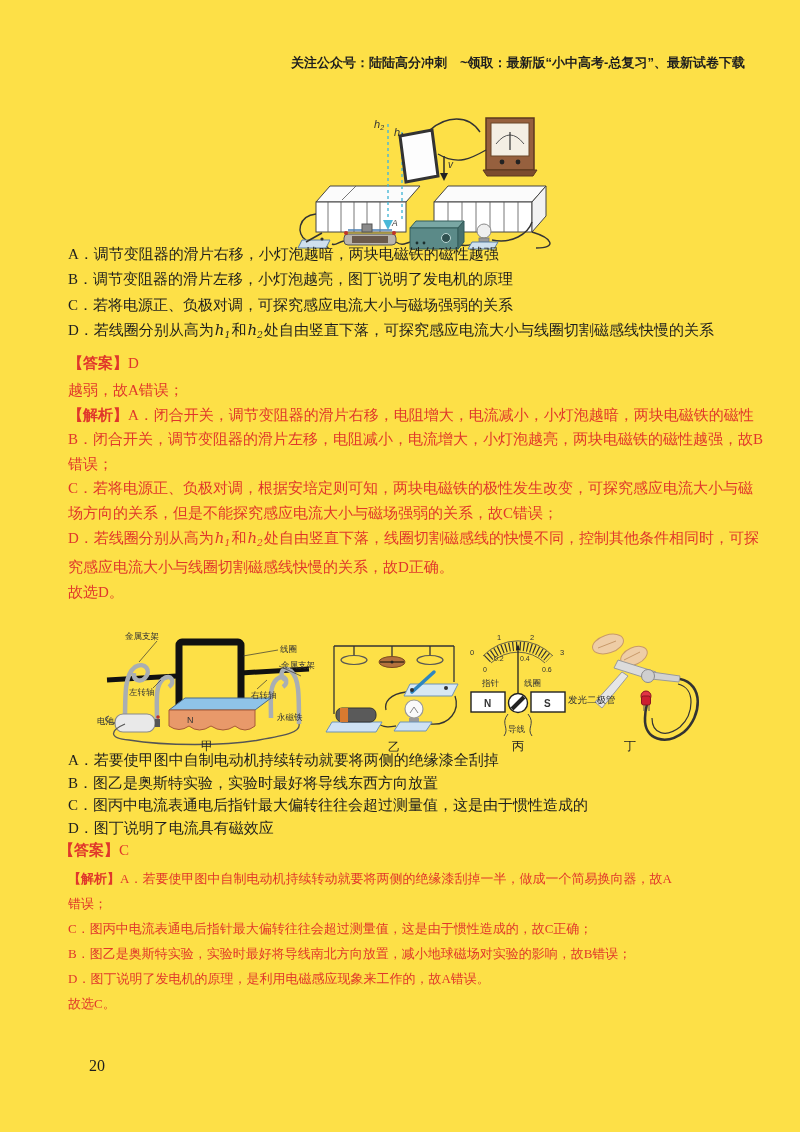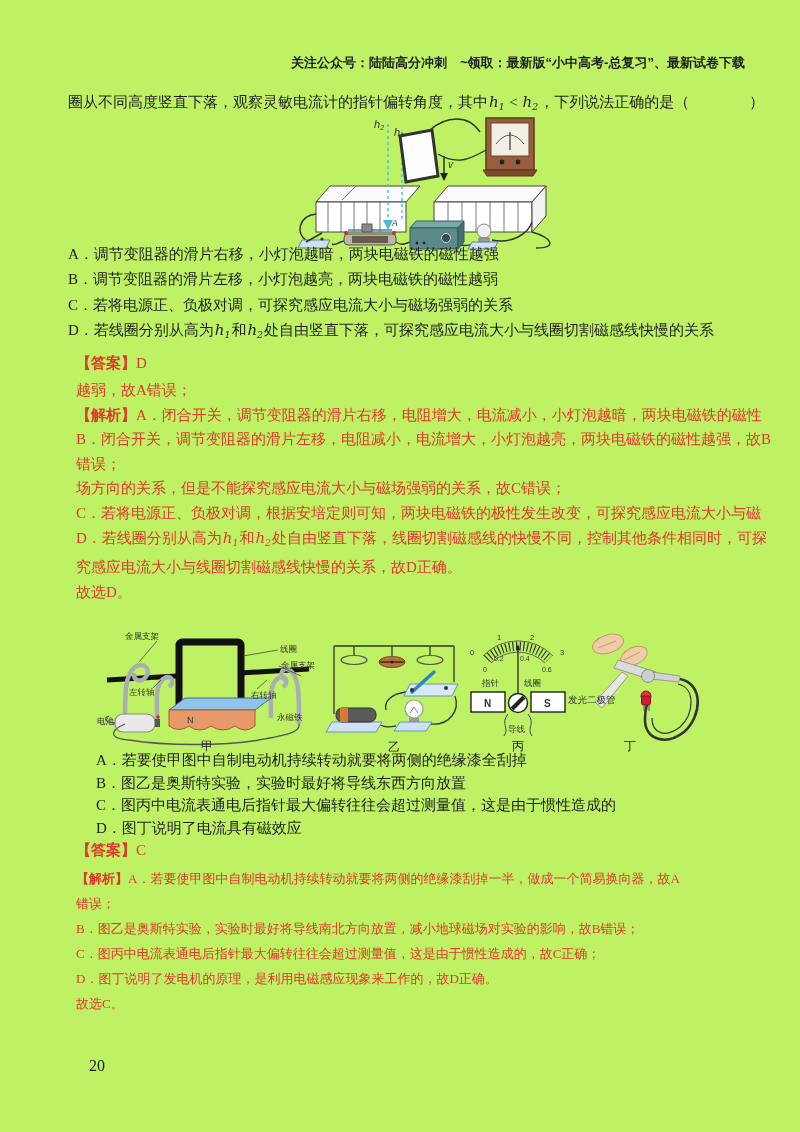--- a/index.html
+++ b/index.html
@@ -1,48 +1,47 @@
 <!DOCTYPE html>
 <html><head>
 <meta charset="utf-8">
 <style>
   html,body{margin:0;padding:0;background:#ffffff;}
-  #page{position:relative;width:800px;height:1132px;background:#bef264;overflow:hidden;
+  #page{position:relative;width:800px;height:1132px;background:#fde047;overflow:hidden;
         font-family:"Liberation Serif","DejaVu Serif",serif;color:#1e1e1e;}
   .abs{position:absolute;}
   .line{white-space:nowrap;}
-  .red{color:#e0372b;margin-left:8px;}
+  .red{color:#e0372b;}
   b{font-weight:bold;}
   .mvar{font-style:italic;font-family:"DejaVu Serif",serif;padding:0 1px;}
   .mvar sub{font-size:62%;vertical-align:-3px;font-style:italic;}
   #header{left:291px;top:54px;width:460px;font-size:13px;font-weight:bold;
           font-family:"Liberation Sans","DejaVu Sans",sans-serif;letter-spacing:0;}
   #q6-stem{left:68px;top:93px;font-size:15px;}
   #q6-options{left:68px;top:242px;font-size:15px;line-height:25.4px;}
   #q6-answer{left:68px;top:354px;font-size:15px;}
   #q6-analysis{left:68px;top:378px;font-size:15px;line-height:24.6px;}
   #q7-stem{left:68px;top:604px;font-size:15px;}
   #q7-stem .qnum{font-weight:bold;}
   #q7-figrow{left:0;top:626px;width:800px;height:128px;}
-  #q7-options{left:68px;top:749px;font-size:15px;line-height:22.7px;margin-left:28px;}
-  #q7-answer{left:68px;top:841px;font-size:15px;font-family:Liberation Serif, serif;}
+  #q7-options{left:68px;top:749px;font-size:15px;line-height:22.7px;}
+  #q7-answer{left:59px;top:841px;font-size:15px;font-family:Liberation Serif, serif;}
   #q7-analysis{left:68px;top:866px;font-size:13px;line-height:25px;}
   #page-num{left:89px;top:1057px;font-size:16px;}
   svg text{font-family:"Liberation Sans","DejaVu Sans",sans-serif;fill:#333;}
   svg .cap{font-size:12px;fill:#222;}
   svg .lbl{font-size:8.5px;fill:#333;}
 </style>
 </head>
 <body>
 
 <div id="page">
 
   <div id="header" class="abs">关注公众号：陆陆高分冲刺　~领取：最新版“小中高考-总复习”、最新试卷下载</div>
 
-  <div id="q6-stem" class="abs line">圈从不同高度竖直下落，观察灵敏电流计的指针偏转角度，其中<i class="mvar">h<sub>1</sub></i> &lt; <i class="mvar">h<sub>2</sub></i>，下列说法正确的是（　　　　）</div>
 
   <svg class="abs" style="left:296px;top:114px;" width="268" height="136" viewBox="0 0 268 136">
 
     <g>
       <polygon points="20,88 34,72 124,72 110,88" fill="#fbfbfb" stroke="#444" stroke-width="1"></polygon>
       <rect x="20" y="88" width="90" height="30" fill="#ffffff" stroke="#444" stroke-width="1"></rect>
       <line x1="32" y1="88" x2="32" y2="118" stroke="#555" stroke-width="0.8"></line>
       <line x1="45" y1="88" x2="45" y2="118" stroke="#555" stroke-width="0.8"></line>
       <line x1="58" y1="88" x2="58" y2="118" stroke="#555" stroke-width="0.8"></line>
       <line x1="71" y1="88" x2="71" y2="118" stroke="#555" stroke-width="0.8"></line>
@@ -126,33 +125,33 @@
 
     <g>
       <circle cx="188" cy="117" r="7" fill="#efefef" stroke="#8a8a8a" stroke-width="1"></circle>
       <rect x="183" y="124" width="10" height="4" fill="#9a9a9a" stroke="#777" stroke-width="0.8"></rect>
       <polygon points="176,128 202,128 198,135 172,135" fill="#cfe0ee" stroke="#5a7ea0" stroke-width="1"></polygon>
     </g>
   </svg>
 
   <div id="q6-options" class="abs">
     <div class="line">A．调节变阻器的滑片右移，小灯泡越暗，两块电磁铁的磁性越强</div>
-    <div class="line">B．调节变阻器的滑片左移，小灯泡越亮，两块电磁铁的磁性越弱</div>
+    <div class="line">B．调节变阻器的滑片左移，小灯泡越亮，图丁说明了发电机的原理</div>
     <div class="line">C．若将电源正、负极对调，可探究感应电流大小与磁场强弱的关系</div>
     <div class="line">D．若线圈分别从高为<i class="mvar">h<sub>1</sub></i>和<i class="mvar">h<sub>2</sub></i>处自由竖直下落，可探究感应电流大小与线圈切割磁感线快慢的关系</div>
   </div>
 
   <div id="q6-answer" class="abs line red"><b>【答案】</b>D</div>
   <div id="q6-analysis" class="abs red">
     <div class="line">越弱，故A错误；</div>
     <div class="line"><b>【解析】</b>A．闭合开关，调节变阻器的滑片右移，电阻增大，电流减小，小灯泡越暗，两块电磁铁的磁性</div>
     <div class="line">B．闭合开关，调节变阻器的滑片左移，电阻减小，电流增大，小灯泡越亮，两块电磁铁的磁性越强，故B</div>
     <div class="line">错误；</div>
+    <div class="line">C．若将电源正、负极对调，根据安培定则可知，两块电磁铁的极性发生改变，可探究感应电流大小与磁</div>
     <div class="line">场方向的关系，但是不能探究感应电流大小与磁场强弱的关系，故C错误；</div>
-    <div class="line">C．若将电源正、负极对调，根据安培定则可知，两块电磁铁的极性发生改变，可探究感应电流大小与磁</div>
     <div class="line">D．若线圈分别从高为<i class="mvar">h<sub>1</sub></i>和<i class="mvar">h<sub>2</sub></i>处自由竖直下落，线圈切割磁感线的快慢不同，控制其他条件相同时，可探</div>
     <div class="line">究感应电流大小与线圈切割磁感线快慢的关系，故D正确。</div>
     <div class="line">故选D。</div>
   </div>
 
 
   <div id="q7-figrow" class="abs">
 
     <svg class="abs" style="left:95px;top:2px;" width="228" height="126" viewBox="0 0 228 126">
       <g stroke="#111" stroke-width="5">
@@ -300,21 +299,21 @@
     <div class="line">A．若要使甲图中自制电动机持续转动就要将两侧的绝缘漆全刮掉</div>
     <div class="line">B．图乙是奥斯特实验，实验时最好将导线东西方向放置</div>
     <div class="line">C．图丙中电流表通电后指针最大偏转往往会超过测量值，这是由于惯性造成的</div>
     <div class="line">D．图丁说明了电流具有磁效应</div>
   </div>
 
   <div id="q7-answer" class="abs line red"><b>【答案】</b>C</div>
   <div id="q7-analysis" class="abs red">
     <div class="line"><b>【解析】</b>A．若要使甲图中自制电动机持续转动就要将两侧的绝缘漆刮掉一半，做成一个简易换向器，故A</div>
     <div class="line">错误；</div>
+    <div class="line">C．图丙中电流表通电后指针最大偏转往往会超过测量值，这是由于惯性造成的，故C正确；</div>
     <div class="line">B．图乙是奥斯特实验，实验时最好将导线南北方向放置，减小地球磁场对实验的影响，故B错误；</div>
-    <div class="line">C．图丙中电流表通电后指针最大偏转往往会超过测量值，这是由于惯性造成的，故C正确；</div>
-    <div class="line">D．图丁说明了发电机的原理，是利用电磁感应现象来工作的，故D正确。</div>
+    <div class="line">D．图丁说明了发电机的原理，是利用电磁感应现象来工作的，故A错误。</div>
     <div class="line">故选C。</div>
   </div>
 
   <div id="page-num" class="abs">20</div>
 
 </div>
 
 </body></html>

